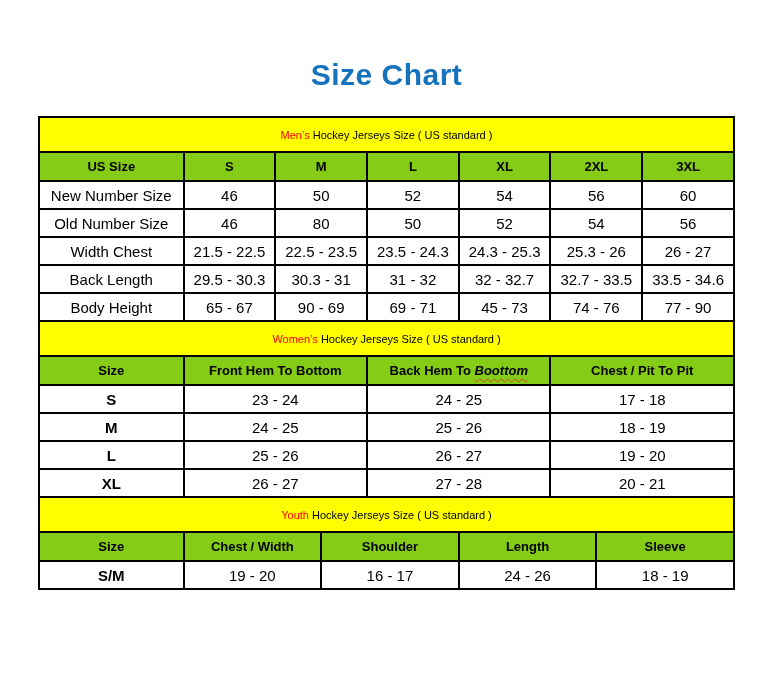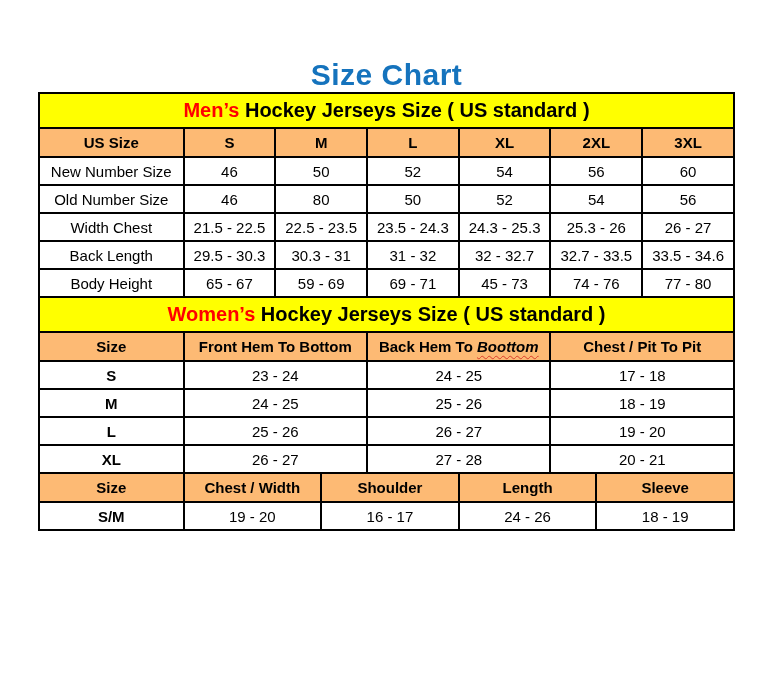--- a/index.html
+++ b/index.html
@@ -13,20 +13,21 @@
     color: #000000;
   }
   .page {
     position: relative;
     width: 776px;
     height: 692px;
   }
   .title {
     margin: 0;
     padding-top: 58px;
+    padding-bottom: 24px;
     width: 697px;
     margin-left: 38px;
     text-align: center;
     font-size: 30px;
     font-weight: 700;
     color: var(--title-blue, #1573BD);
     letter-spacing: 0.5px;
   }
   .tables {
     margin-left: 38px;
@@ -44,31 +45,31 @@
     border: 2px solid var(--line, #000000);
     text-align: center;
     vertical-align: middle;
     padding: 1px 2px;
     overflow: hidden;
     white-space: nowrap;
   }
   th.banner {
     height: 31px;
     background: var(--yellow, #FFFF00);
-    font-size: 20px;
-    font-weight: 700;
+    font-size: 11px;
+    font-weight: 400;
   }
   th.banner .accent {
     color: var(--accent-red, #FF0000);
   }
   tr.colhead th {
     height: 25px;
-    font-size: 15px;
+    font-size: 13px;
     font-weight: 700;
-    background: #fdba74;
+    background: #84cc16;
   }
   .size-table td {
     height: 24px;
     font-size: 15px;
     font-weight: 400;
   }
   .t1 td.row-label, .t2 td.row-label {
     font-weight: 700;
   }
   
@@ -152,25 +153,25 @@
             <td class="cell">29.5 - 30.3</td>
             <td class="cell">30.3 - 31</td>
             <td class="cell">31 - 32</td>
             <td class="cell">32 - 32.7</td>
             <td class="cell">32.7 - 33.5</td>
             <td class="cell">33.5 - 34.6</td>
           </tr>
           <tr>
             <td class="row-label">Body Height</td>
             <td class="cell">65 - 67</td>
-            <td class="cell">59 - 69</td>
+            <td class="cell">90 - 69</td>
             <td class="cell">69 - 71</td>
             <td class="cell">45 - 73</td>
             <td class="cell">74 - 76</td>
-            <td class="cell">77 - 80</td>
+            <td class="cell">77 - 90</td>
           </tr>
         </tbody>
     </table>
 
     <table class="size-table t1">
       <colgroup>
         <col class="col-label">
         <col class="col-d">
           <col class="col-d">
           <col class="col-d">
@@ -216,20 +217,23 @@
 
     <table class="size-table t2">
       <colgroup>
         <col class="col-label">
         <col class="col-d">
           <col class="col-d">
           <col class="col-d">
           <col class="col-d">
       </colgroup>
       <thead>
+        <tr>
+          <th class="banner" colspan="5"><span class="accent">Youth</span><span> Hockey Jerseys Size ( US standard )</span></th>
+        </tr>
         <tr class="colhead">
             <th>Size</th>
             <th>Chest / Width</th>
             <th>Shoulder</th>
             <th>Length</th>
             <th>Sleeve</th>
           </tr>
       </thead>
       <tbody>
           <tr>

